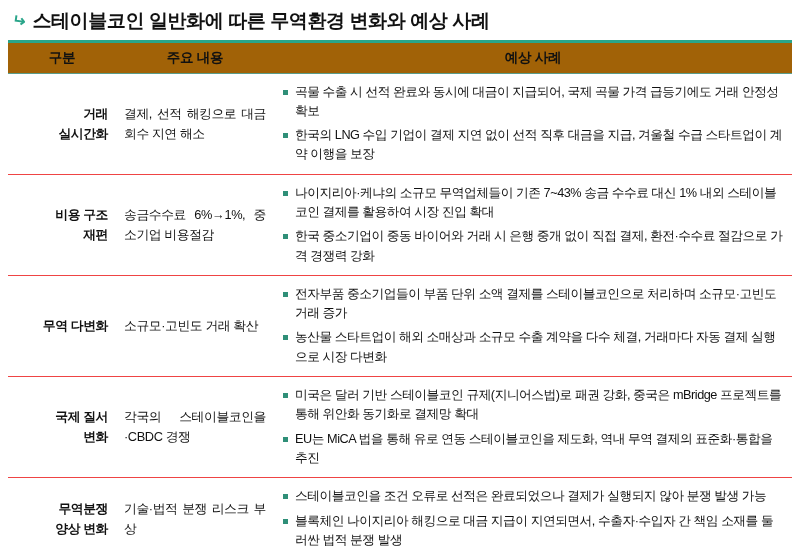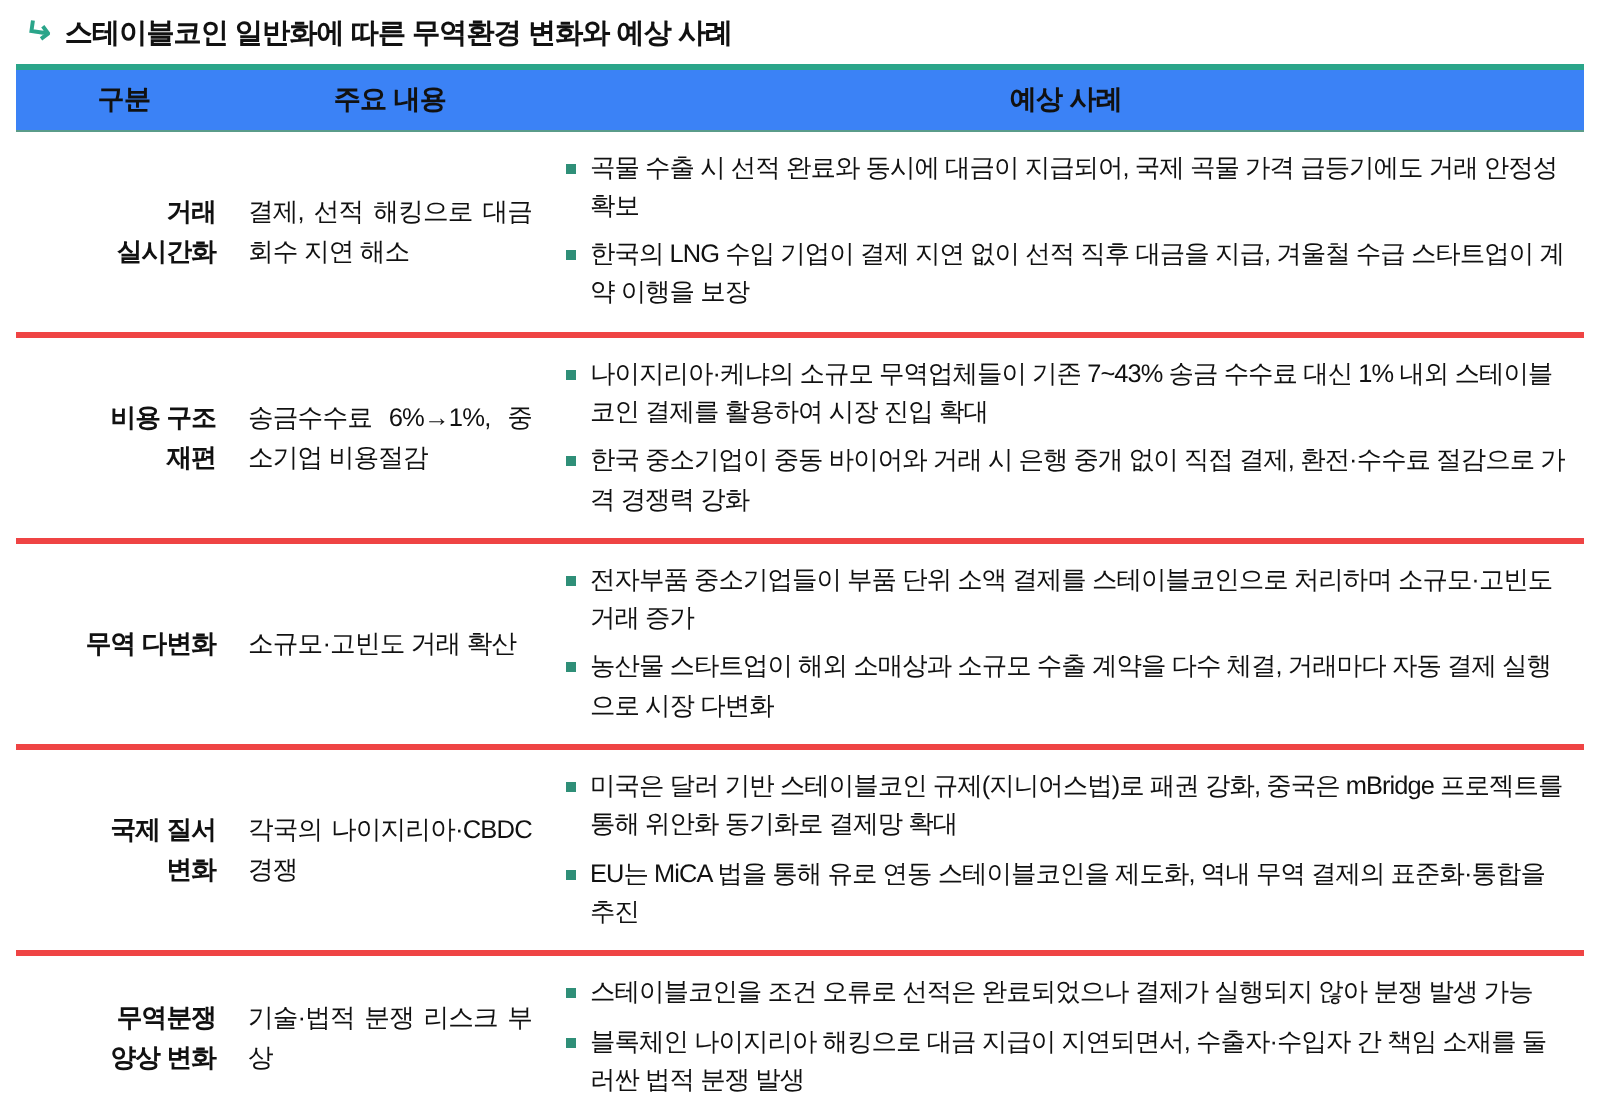--- a/index.html
+++ b/index.html
@@ -26,21 +26,21 @@
     padding: 2px 0 6px 4px;
   }
   .title-arrow {
     color: #2aa58a;
     font-size: 16px;
     line-height: 1;
     font-weight: bold;
     transform: scaleX(-1) rotate(-8deg);
   }
   .title-text {
-    font-size: 14px;
+    font-size: 19px;
     font-weight: bold;
     color: #111111;
     letter-spacing: -0.4px;
   }
   .title-rule {
     height: 2.5px;
     background: #2aa58a;
     margin: 0 0 0 0;
   }
   
@@ -48,30 +48,30 @@
     width: 784px;
     border-collapse: collapse;
     table-layout: fixed;
     margin-top: 0;
   }
   table.main col.c1 { width: 108px; }
   table.main col.c2 { width: 158px; }
   table.main col.c3 { width: 518px; }
 
   table.main th {
-    background: #3b82f6;
+    background: #a16207;
     font-size: 13.5px;
     font-weight: bold;
     text-align: center;
     padding: 6px 4px;
     border-bottom: 1.6px solid #5a9c8a;
     letter-spacing: -0.3px;
   }
   table.main td {
-    border-bottom: 3px solid #ef4444;
+    border-bottom: 1px solid #ef4444;
     padding: 9px 8px;
     vertical-align: middle;
     font-size: 12.8px;
     line-height: 1.55;
     letter-spacing: -0.4px;
   }
   td.cat {
     text-align: right;
     font-weight: bold;
     font-size: 13.2px;
@@ -157,21 +157,21 @@
         <td class="sum">소규모·고빈도 거래 확산</td>
         <td class="ex">
           <ul class="bullets">
             <li>전자부품 중소기업들이 부품 단위 소액 결제를 스테이블코인으로 처리하며 소규모·고빈도 거래 증가</li>
             <li>농산물 스타트업이 해외 소매상과 소규모 수출 계약을 다수 체결, 거래마다 자동 결제 실행으로 시장 다변화</li>
           </ul>
         </td>
       </tr>
       <tr>
         <td class="cat">국제 질서<br>변화</td>
-        <td class="sum">각국의 나이지리아·CBDC 경쟁</td>
+        <td class="sum">각국의 스테이블코인을·CBDC 경쟁</td>
         <td class="ex">
           <ul class="bullets">
             <li>미국은 달러 기반 스테이블코인 규제(지니어스법)로 패권 강화, 중국은 mBridge 프로젝트를 통해 위안화 동기화로 결제망 확대</li>
             <li>EU는 MiCA 법을 통해 유로 연동 스테이블코인을 제도화, 역내 무역 결제의 표준화·통합을 추진</li>
           </ul>
         </td>
       </tr>
       <tr class="last">
         <td class="cat">무역분쟁<br>양상 변화</td>
         <td class="sum">기술·법적 분쟁 리스크 부상</td>

